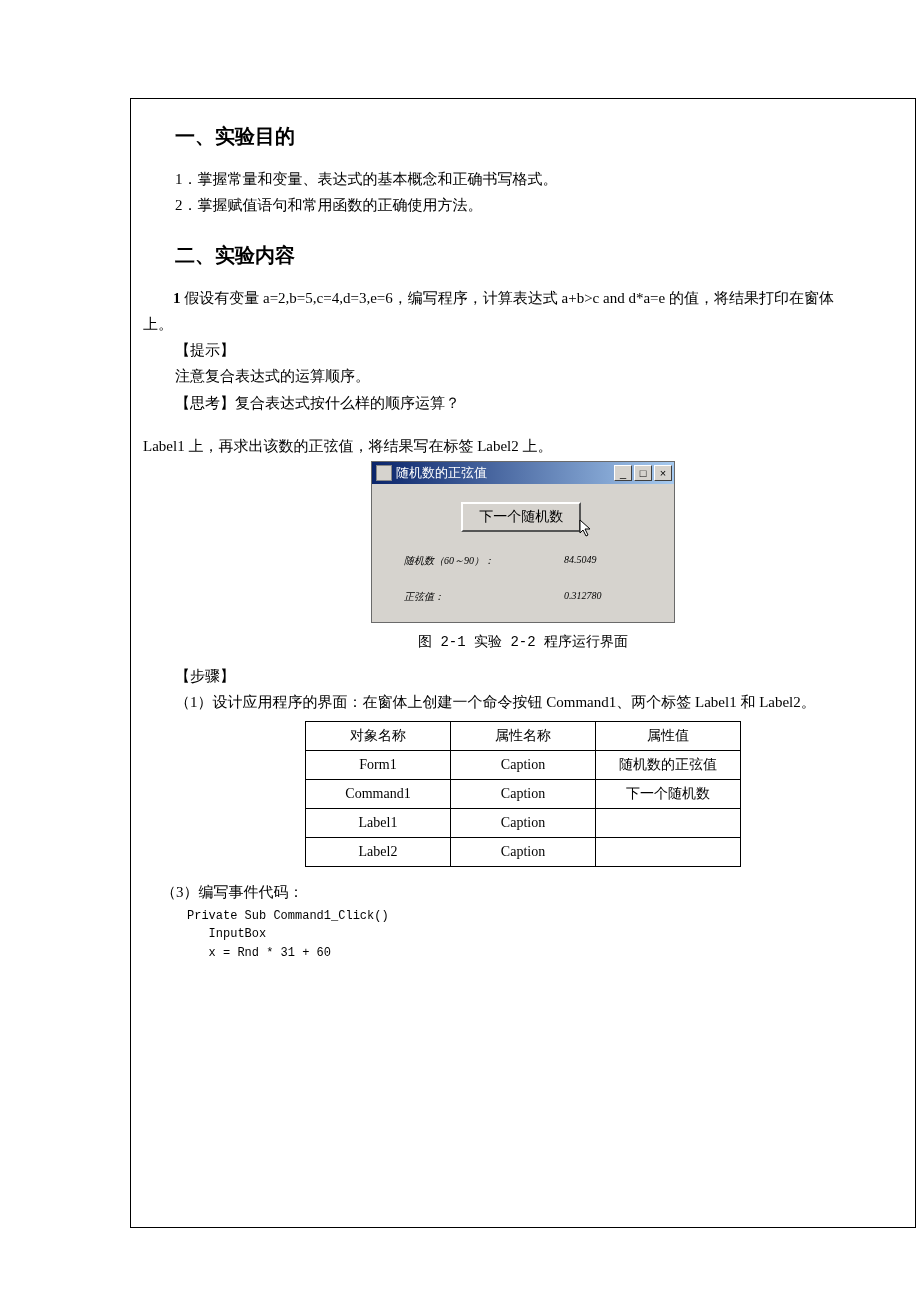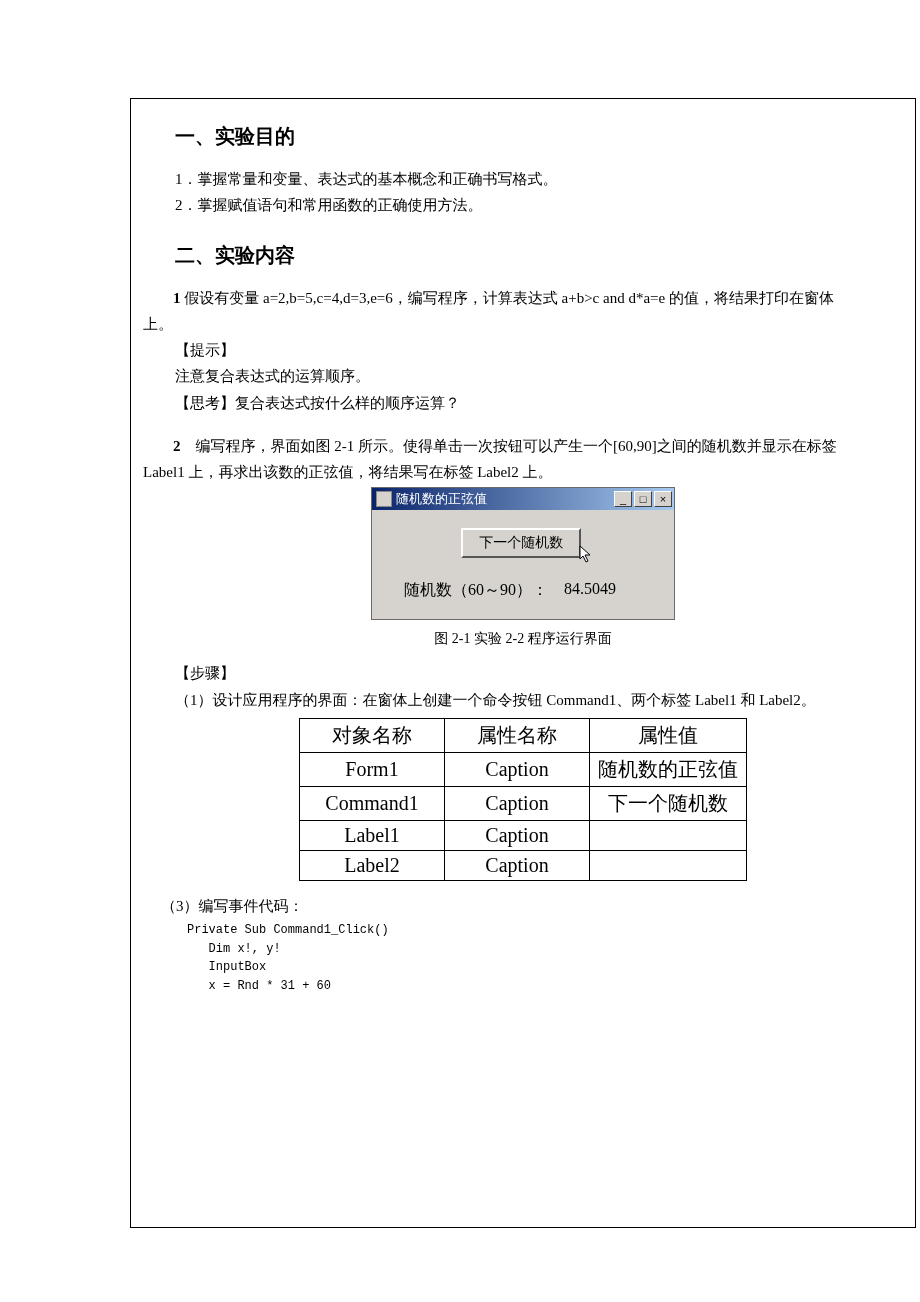--- a/index.html
+++ b/index.html
@@ -92,34 +92,35 @@
     display: inline-block;
     width: 0; height: 0;
   }
   .cursor svg {
     position: absolute;
     left: -6px; top: -2px;
   }
   .vb-row {
     display: flex;
     margin: 22px 0 0 32px;
-    font-size: 16px;
+    font-size: 10px;
+    font-style: italic;
   }
   .vb-row .lab { width: 160px; }
   .vb-row .val { }
   .figcap {
     text-align: center;
     font-size: 14px;
     margin: 10px 0 14px 0;
-    font-family: Liberation Serif, serif;
+    font-family: Liberation Mono, monospace;
   }
   table.props {
     border-collapse: collapse;
     margin: 6px auto 14px auto;
-    font-size: 20px;
+    font-size: 14px;
   }
   table.props th, table.props td {
     border: 1px solid #000;
     padding: 3px 8px;
     min-width: 128px;
     height: 22px;
     font-weight: normal;
     text-align: center;
   }
   table.props th {
@@ -151,24 +152,20 @@
   </div>
   <div class="para tight">上。</div>
   <div class="para">【提示】</div>
   <div class="para" style="margin-left:44px;">注意复合表达式的运算顺序。</div>
   <div class="para">
     <span>【思考】</span><span>复合表达式按什么样的顺序运算？</span>
   </div>
 
   <div style="height:14px;"></div>
 
-  <div class="para" style="margin-left:12px;text-indent:30px;">
-    <span class="bold-num">2</span>
-    &nbsp;&nbsp;&nbsp;<span>编写程序，界面如图 2-1 所示。使得单击一次按钮可以产生一个[60,90]之间的随机数并显示在标签</span>
-  </div>
   <div class="para tight">Label1 上，再求出该数的正弦值，将结果写在标签 Label2 上。</div>
 
   <div class="vb-window">
     <div class="vb-title">
       <span class="form-icon"></span>
       <span>随机数的正弦值</span>
       <span class="spacer"></span>
       <span class="vb-ctrl">_</span>
       <span class="vb-ctrl">□</span>
       <span class="vb-ctrl">×</span>
@@ -179,20 +176,24 @@
         <span class="cursor">
           <svg width="16" height="20" viewBox="0 0 16 20">
             <path d="M1 1 L1 14 L4 11 L7 17 L9 16 L6 10 L11 10 Z" fill="#fff" stroke="#000" stroke-width="1"></path>
           </svg>
         </span>
       </div>
       <div class="vb-row">
         <span class="lab">随机数（60～90）：</span>
         <span class="val">84.5049</span>
       </div>
+      <div class="vb-row">
+        <span class="lab">正弦值：</span>
+        <span class="val">0.312780</span>
+      </div>
     </div>
   </div>
 
   <div class="figcap">图 2-1   实验 2-2 程序运行界面</div>
 
   <div class="para">【步骤】</div>
   <div class="para">（1）设计应用程序的界面：在窗体上创建一个命令按钮 Command1、两个标签 Label1 和 Label2。</div>
 
   <table class="props">
     <tbody>
@@ -219,17 +220,16 @@
     <tr>
       <td>Label2</td>
       <td>Caption</td>
       <td></td>
     </tr>
   </tbody>
     </table>
 
   <div class="para" style="margin-left:30px;">（3）编写事件代码：</div>
   <div class="code">Private Sub Command1_Click()</div>
-  <div class="code">   Dim x!, y!</div>
   <div class="code">   InputBox</div>
   <div class="code">   x = Rnd * 31 + 60</div>
 
 </div>
 
 </body></html>

